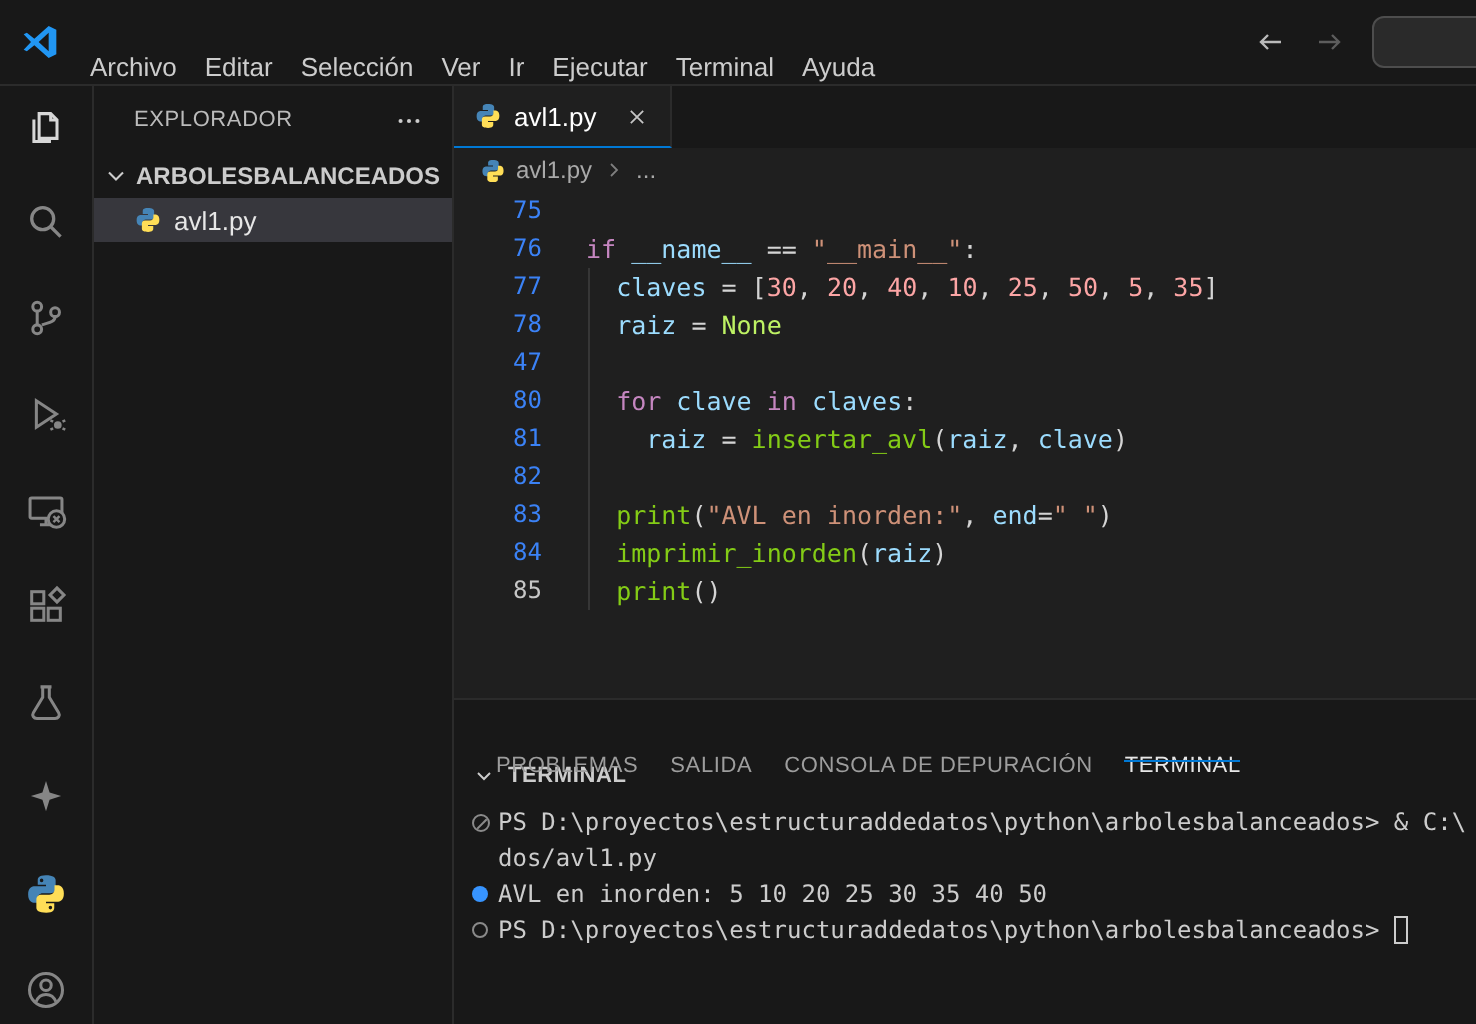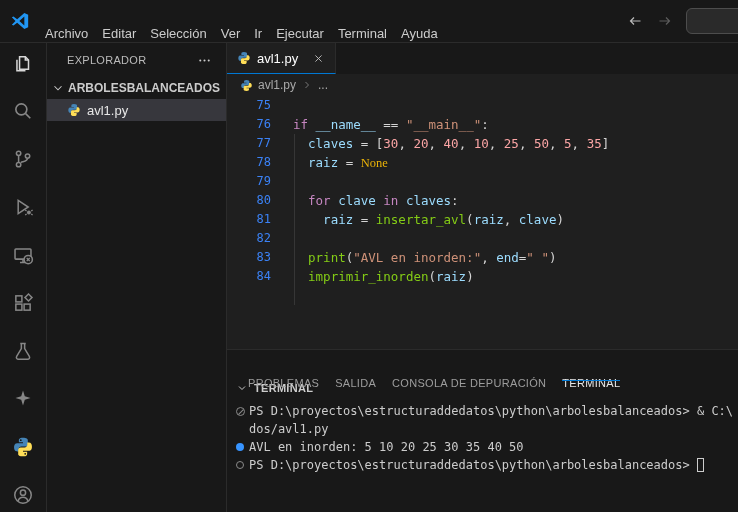--- a/index.html
+++ b/index.html
@@ -45,21 +45,21 @@
   .crumb-sep{color:#7f7f7f;display:flex;align-items:center;}
 
   
   .editor{flex:1;position:relative;overflow:hidden;background:#1f1f1f;font-family:"DejaVu Sans Mono","Liberation Mono",monospace;font-size:12.5px;line-height:19px;}
   .code-line{display:flex;height:19px;white-space:pre;}
   .ln{flex:0 0 44px;width:44px;text-align:right;color:#3b82f6;font-size:12px;}
   .ln.active{color:#c6c6c6;}
   .code{margin-left:22px;}
   .indent-guide{position:absolute;left:67px;top:38px;height:171px;width:1px;background:#363636;}
   .kw{color:#C586C0;} .vr{color:#9CDCFE;} .st{color:#CE9178;} .nm{color:#fca5a5;}
-  .fn{color:#84cc16;} .pl{color:#D4D4D4;} .ct{color:#eab308;font-family:Liberation Serif, serif;}
+  .fn{color:#84cc16;} .pl{color:#D4D4D4;} .ct{color:#bef264;}
 
   
   .panel{flex:0 0 162px;height:162px;background:#181818;border-top:1px solid #2b2b2b;display:flex;flex-direction:column;overflow:hidden;}
   .panel-tabs{flex:0 0 26px;height:26px;display:flex;align-items:stretch;padding-left:13px;}
   .panel-tab{padding:0 8px;display:flex;align-items:center;color:#9d9d9d;font-size:11px;letter-spacing:.3px;position:relative;margin-top:33px;}
   .panel-tab.active{color:#e7e7e7;}
   .panel-tab.active::after{content:"";position:absolute;left:8px;right:8px;bottom:2px;height:1px;background:#0078d4;}
   .terminal-header{flex:0 0 24px;height:24px;display:flex;align-items:center;gap:6px;padding-left:9px;color:#cccccc;font-size:11px;font-weight:700;letter-spacing:.3px;}
   .terminal{flex:1;font-family:"DejaVu Sans Mono","Liberation Mono",monospace;font-size:12px;line-height:18px;color:#cccccc;padding:2px 0 0 4px;overflow:hidden;}
   .term-line{display:flex;height:18px;align-items:center;white-space:pre;}
@@ -242,26 +242,27 @@
         <span>...</span>
       </div>
 
       <div class="editor">
         <div class="indent-guide"></div>
         <div id="code-lines">
             <div class="code-line"><span class="ln">75</span><span class="code"></span></div>
             <div class="code-line"><span class="ln">76</span><span class="code"><span class="kw">if</span><span class="pl"> </span><span class="vr">__name__</span><span class="pl"> == </span><span class="st">"__main__"</span><span class="pl">:</span></span></div>
             <div class="code-line"><span class="ln">77</span><span class="code"><span class="pl">  </span><span class="vr">claves</span><span class="pl"> = [</span><span class="nm">30</span><span class="pl">, </span><span class="nm">20</span><span class="pl">, </span><span class="nm">40</span><span class="pl">, </span><span class="nm">10</span><span class="pl">, </span><span class="nm">25</span><span class="pl">, </span><span class="nm">50</span><span class="pl">, </span><span class="nm">5</span><span class="pl">, </span><span class="nm">35</span><span class="pl">]</span></span></div>
             <div class="code-line"><span class="ln">78</span><span class="code"><span class="pl">  </span><span class="vr">raiz</span><span class="pl"> = </span><span class="ct">None</span></span></div>
-            <div class="code-line"><span class="ln">79</span><span class="code"></span></div>
+            <div class="code-line"><span class="ln">47</span><span class="code"></span></div>
             <div class="code-line"><span class="ln">80</span><span class="code"><span class="pl">  </span><span class="kw">for</span><span class="pl"> </span><span class="vr">clave</span><span class="pl"> </span><span class="kw">in</span><span class="pl"> </span><span class="vr">claves</span><span class="pl">:</span></span></div>
             <div class="code-line"><span class="ln">81</span><span class="code"><span class="pl">    </span><span class="vr">raiz</span><span class="pl"> = </span><span class="fn">insertar_avl</span><span class="pl">(</span><span class="vr">raiz</span><span class="pl">, </span><span class="vr">clave</span><span class="pl">)</span></span></div>
             <div class="code-line"><span class="ln">82</span><span class="code"></span></div>
             <div class="code-line"><span class="ln">83</span><span class="code"><span class="pl">  </span><span class="fn">print</span><span class="pl">(</span><span class="st">"AVL en inorden:"</span><span class="pl">, </span><span class="vr">end</span><span class="pl">=</span><span class="st">" "</span><span class="pl">)</span></span></div>
             <div class="code-line"><span class="ln">84</span><span class="code"><span class="pl">  </span><span class="fn">imprimir_inorden</span><span class="pl">(</span><span class="vr">raiz</span><span class="pl">)</span></span></div>
+            <div class="code-line"><span class="ln active">85</span><span class="code"><span class="pl">  </span><span class="fn">print</span><span class="pl">()</span></span></div>
           </div>
       </div>
 
       <div class="panel">
         <div class="panel-tabs" id="panel-tabs">
             <div class="panel-tab">
               <span>PROBLEMAS</span>
             </div>
             <div class="panel-tab">
               <span>SALIDA</span>

